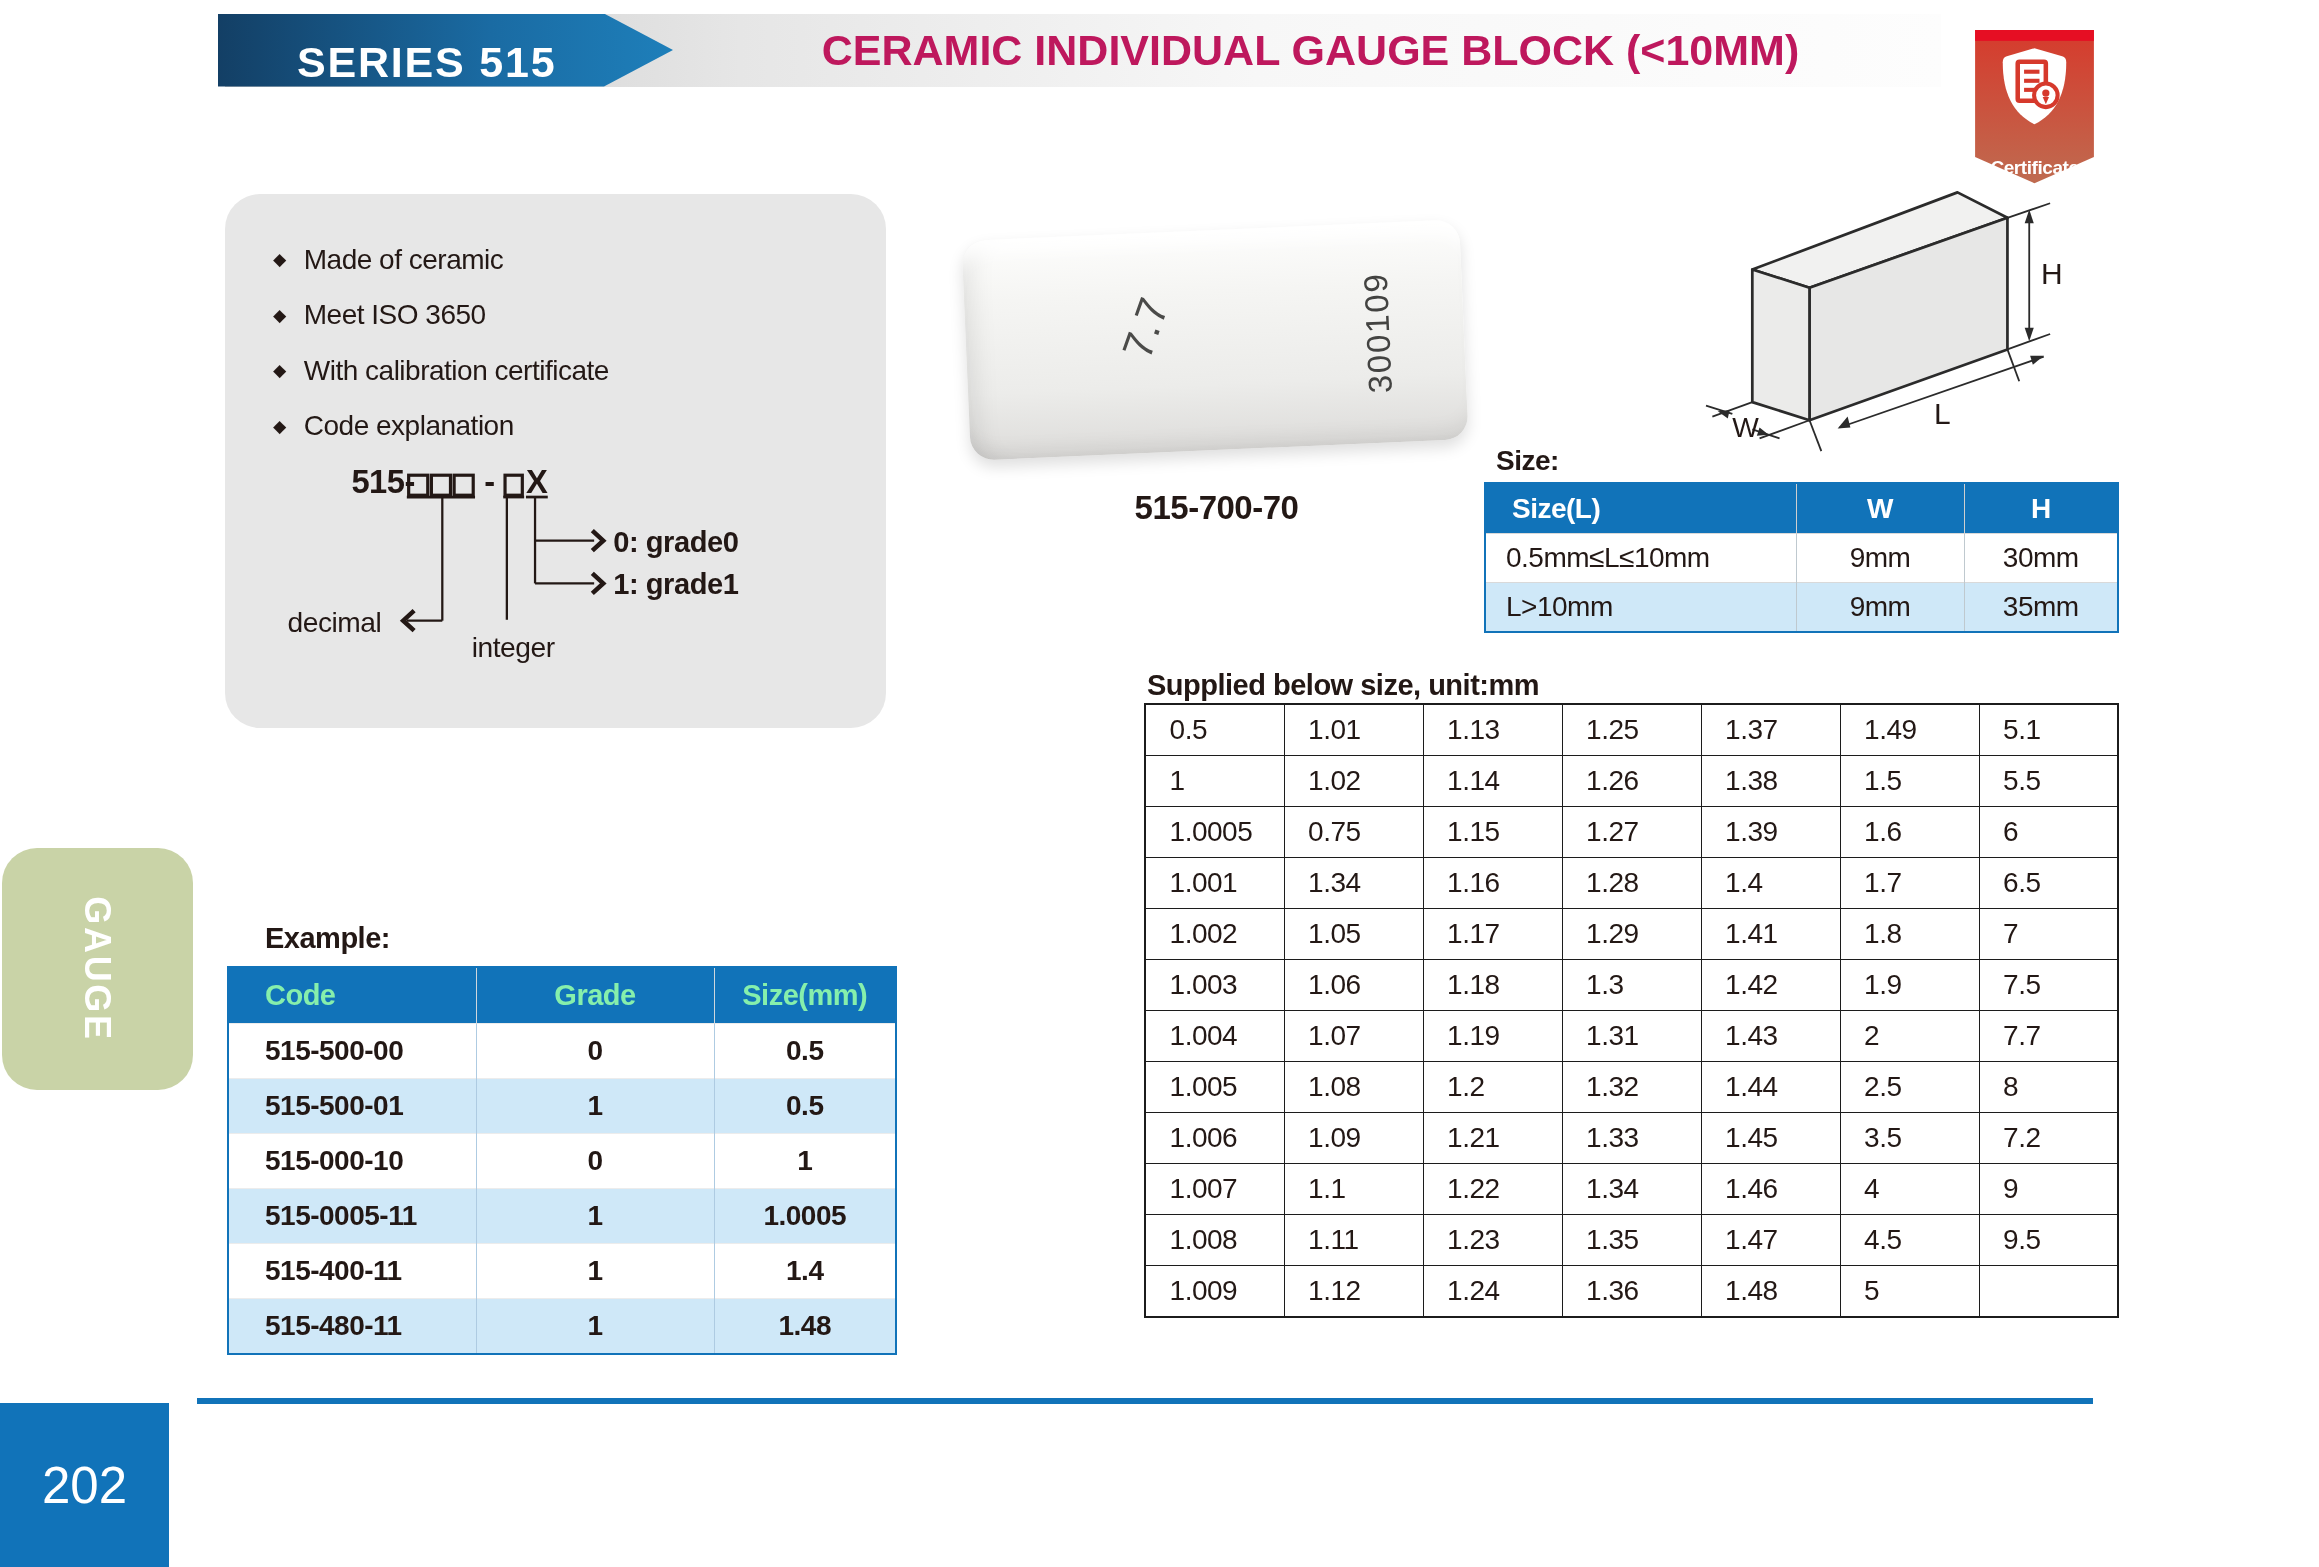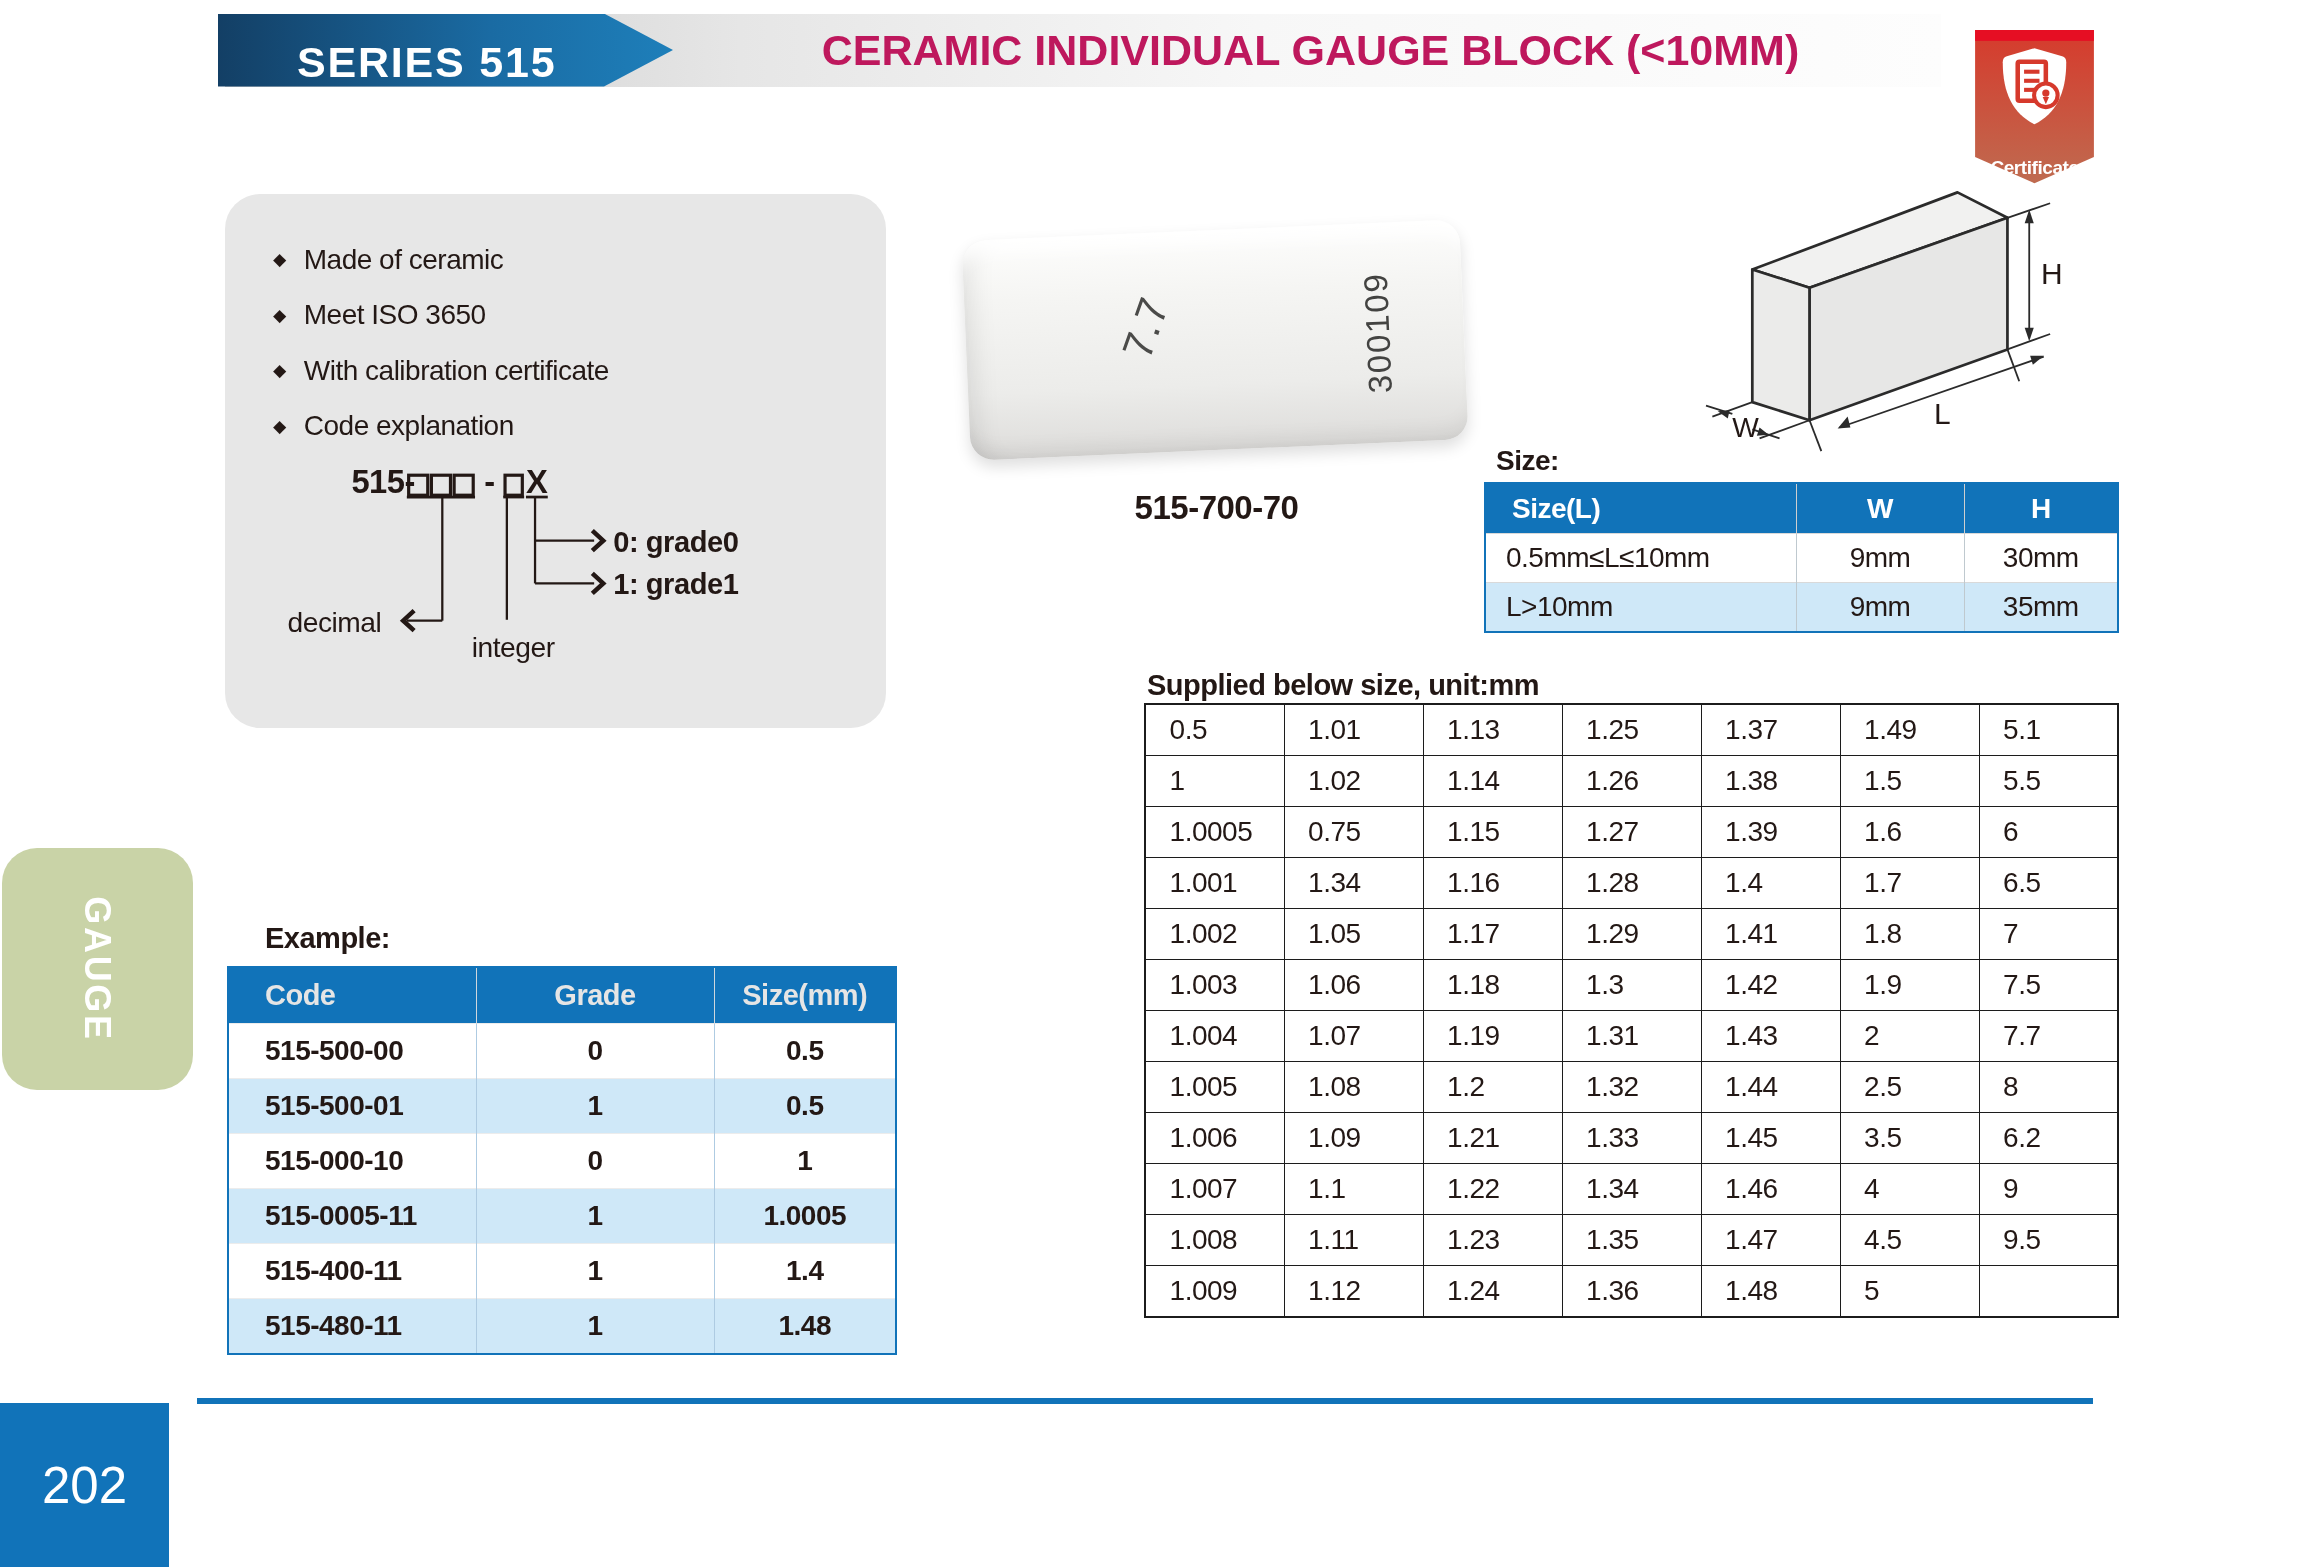--- a/index.html
+++ b/index.html
@@ -64,21 +64,21 @@
   
   .supplied-title{position:absolute;left:1147px;top:669px;font-size:29px;font-weight:bold;}
   .supplied-table{position:absolute;left:1144px;top:703px;width:975px;
     border:2.7px solid #1c1c1c;background:#fff;}
   .supplied-table td{border:1.8px solid #1c1c1c;font-size:28px;height:50px;
     padding:0 0 0 23.6px;text-align:left;}
   
   .example-label{position:absolute;left:265px;top:922px;font-size:29px;font-weight:bold;}
   .example-table{position:absolute;left:227px;top:966px;width:668px;
     border:2.7px solid #1173b9;}
-  .example-table th{background:#1173b9;color:#e5e5e5;font-weight:bold;font-size:29px;
+  .example-table th{background:#1173b9;color:#86efac;font-weight:bold;font-size:29px;
     height:53px;border-left:1.8px solid #cfd7dd;}
   .example-table th:first-child{border-left:none;text-align:left;padding-left:36px;}
   .example-table td{font-size:28px;font-weight:bold;height:52px;text-align:center;
     border-left:1.8px solid #aecbe2;border-top:1.8px solid #ececec;}
   .example-table td:first-child{border-left:none;text-align:left;padding-left:36px;}
   .example-table col:nth-child(1){width:248px;}
   .example-table col:nth-child(2){width:238px;}
   .example-table col:nth-child(3){width:182px;}
   .example-table tbody tr:nth-child(odd){background:#ffffff;}
   .example-table tbody tr:nth-child(even){background:#cfe8f8;}
@@ -327,21 +327,21 @@
         <td>2.5</td>
         <td>8</td>
       </tr>
       <tr>
         <td>1.006</td>
         <td>1.09</td>
         <td>1.21</td>
         <td>1.33</td>
         <td>1.45</td>
         <td>3.5</td>
-        <td>6.2</td>
+        <td>7.2</td>
       </tr>
       <tr>
         <td>1.007</td>
         <td>1.1</td>
         <td>1.22</td>
         <td>1.34</td>
         <td>1.46</td>
         <td>4</td>
         <td>9</td>
       </tr>

